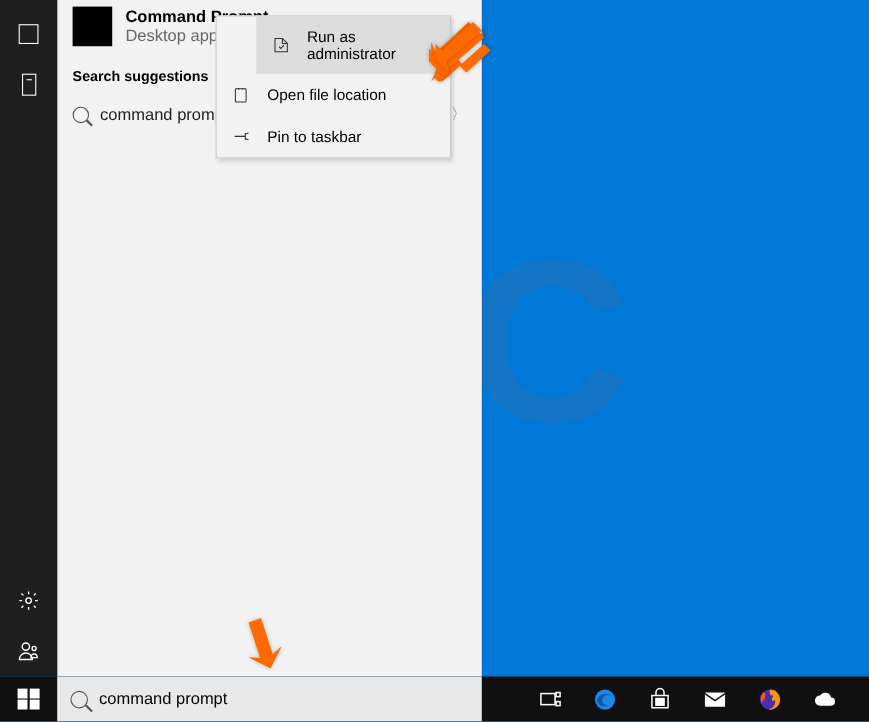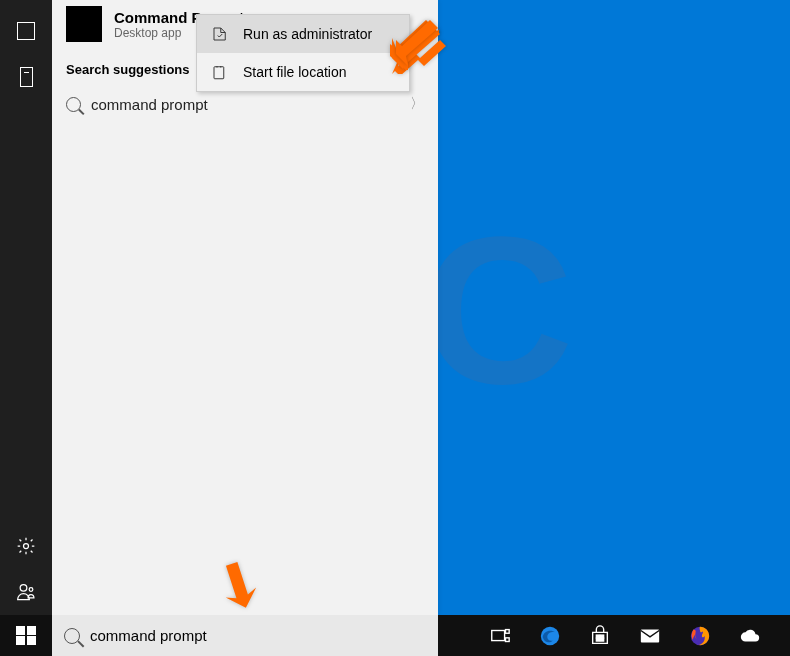--- a/index.html
+++ b/index.html
@@ -22,31 +22,31 @@
 .rail-btn .r-square { width:18px; height:18px; border:1.5px solid #fff; }
 .rail-btn .r-tower { width:13px; height:20px; border:1.5px solid #fff; position:relative;}
 .rail-btn .r-tower::after{content:"";position:absolute;left:3px;right:3px;top:4px;border-top:1.5px solid #fff;}
 
 
 .search-panel { position:absolute; left:52px; top:0; width:386px; bottom:41px; background:#f2f2f2; z-index:3; box-shadow: 2px 0 4px rgba(0,0,0,.05);}
 .best-match { display:flex; align-items:center; padding: 6px 14px 8px 14px; gap:12px;}
 .best-match .cmd-tile { width:36px; height:36px; background:#000; position:relative;}
 .best-match .cmd-tile::after{content:"";position:absolute;left:4px;top:6px;color:#fff;font:9px/1 monospace;}
 .best-match .bm-text .title{font-weight:600; font-size:15px; color:#000;}
-.best-match .bm-text .sub{font-size:12px; color:#666;}
+.best-match .bm-text .sub{font-size:15px; color:#666;}
 .suggest-head{font-weight:600; font-size:13px; color:#000; padding: 12px 14px 8px 14px;}
 .suggest-row{display:flex; align-items:center; gap:10px; padding:10px 14px; color:#222; font-size:15px; cursor:pointer;}
 .suggest-row .mag{width:15px;height:15px;border:1.5px solid #555;border-radius:50%;position:relative;}
 .suggest-row .mag::after{content:"";position:absolute;width:7px;height:1.5px;background:#555;right:-5px;bottom:-2px;transform:rotate(45deg);}
 .suggest-row .chev{margin-left:auto;color:#888;font-size:14px;}
 
 
 .ctx{position:absolute; left:196px; top:14px; width:214px; background:#f2f2f2; border:1px solid #ccc; z-index:6; box-shadow:2px 2px 4px rgba(0,0,0,.18);}
 .ctx-item{display:flex;align-items:center;gap:14px;padding:10px 14px;font-size:14px;color:#000;cursor:pointer;}
-.ctx-item.highlight{background:#dcdcdc;}
+.ctx-item.highlight{background:#dcdcdc;margin-left:36px;}
 .ctx-ico{width:18px;height:18px;display:flex;align-items:center;justify-content:center;}
 .ctx-ico svg{width:18px;height:18px;stroke:#333;fill:none;stroke-width:1.3;}
 
 
 .taskbar{position:absolute;left:0;right:0;bottom:0;height:41px;background:#101010;display:flex;align-items:center;z-index:5;}
 .taskbar .start-btn{width:52px;height:41px;display:flex;align-items:center;justify-content:center;cursor:pointer;}
 .taskbar .start-btn .win{display:grid;grid-template-columns:9px 9px;grid-template-rows:9px 9px;gap:1.5px;}
 .taskbar .start-btn .win span{background:#fff;}
 .taskbar .searchbox{flex:0 0 386px;height:41px;background:#e8e8e8;display:flex;align-items:center;padding:0 12px;gap:10px;}
 .taskbar .searchbox .mag{width:16px;height:16px;border:1.5px solid #555;border-radius:50%;position:relative;}
@@ -121,21 +121,29 @@
     </span>
     <span>Run as administrator</span>
   </div>
   <div class="ctx-item">
     <span class="ctx-ico">
       <svg viewBox="0 0 24 24">
           <rect x="4" y="5" width="13" height="16" rx="1"></rect>
           <path d="M8 4v2M13 4v2"></path>
         </svg>
     </span>
-    <span>Start file location</span>
+    <span>Open file location</span>
+  </div>
+  <div class="ctx-item">
+    <span class="ctx-ico">
+      <svg viewBox="0 0 24 24">
+          <path d="M6 12h10M16 8v8M6 12H3M16 9l4-1M16 15l4 1"></path>
+        </svg>
+    </span>
+    <span>Pin to taskbar</span>
   </div>
 </div>
 
 <div class="taskbar">
   <div class="start-btn">
     <div class="win">
         <span></span>
         <span></span>
         <span></span>
         <span></span>

